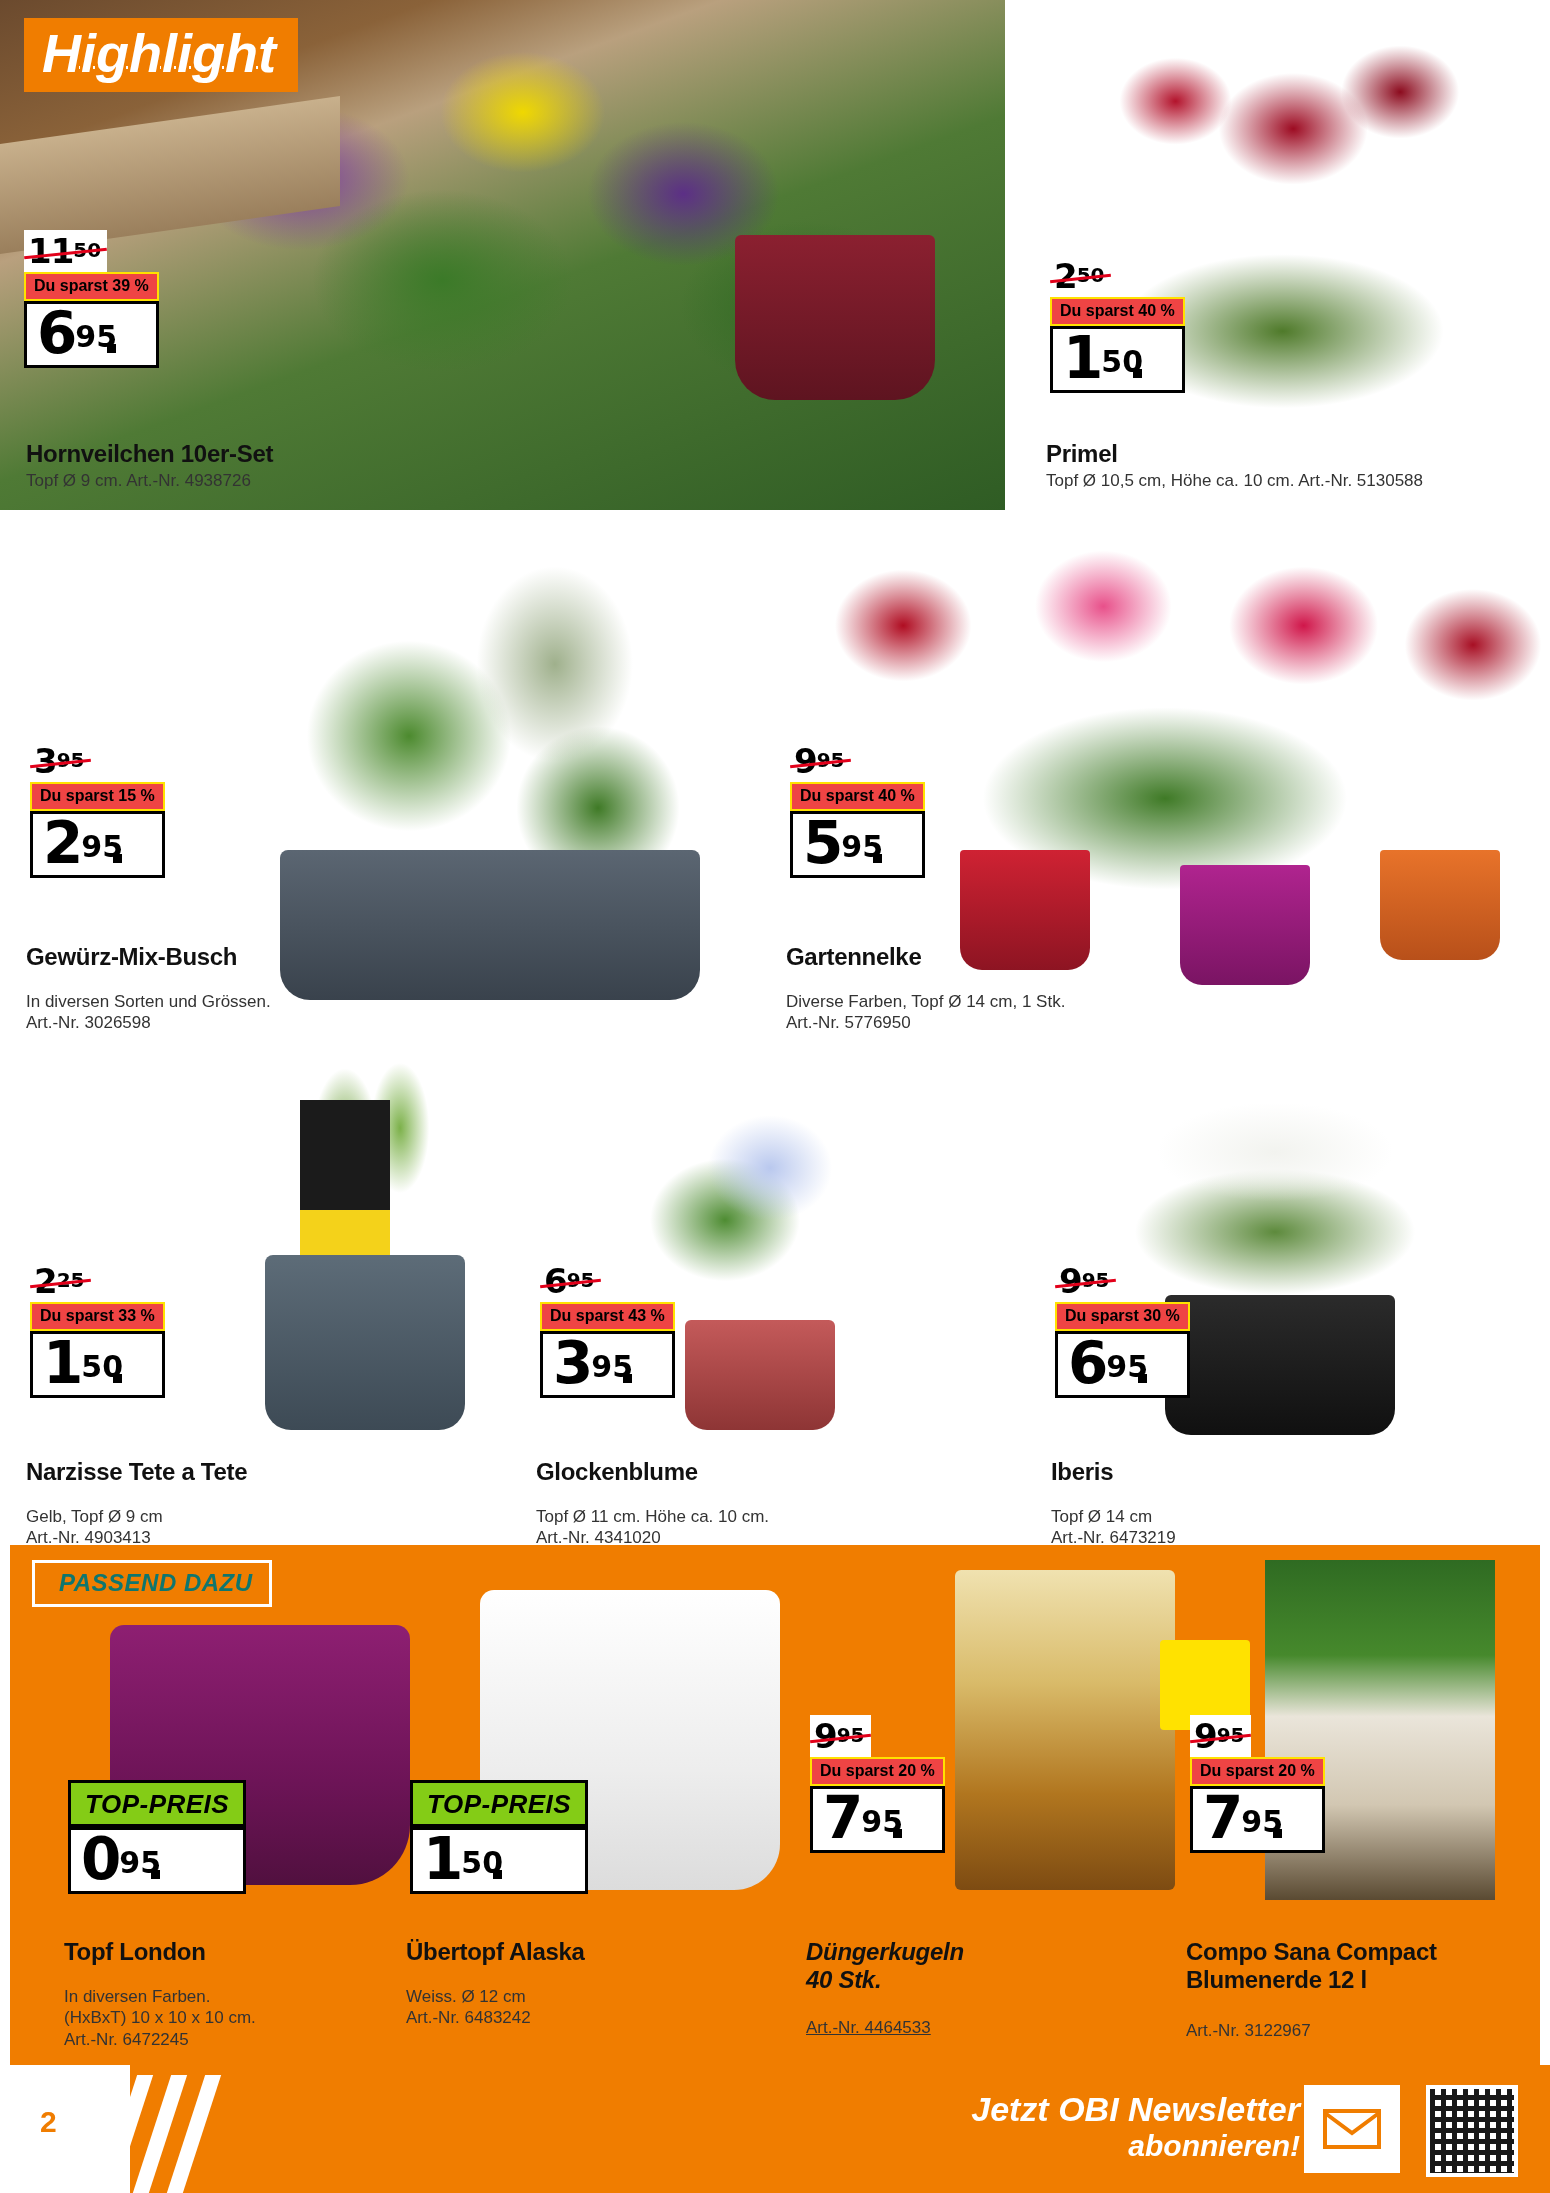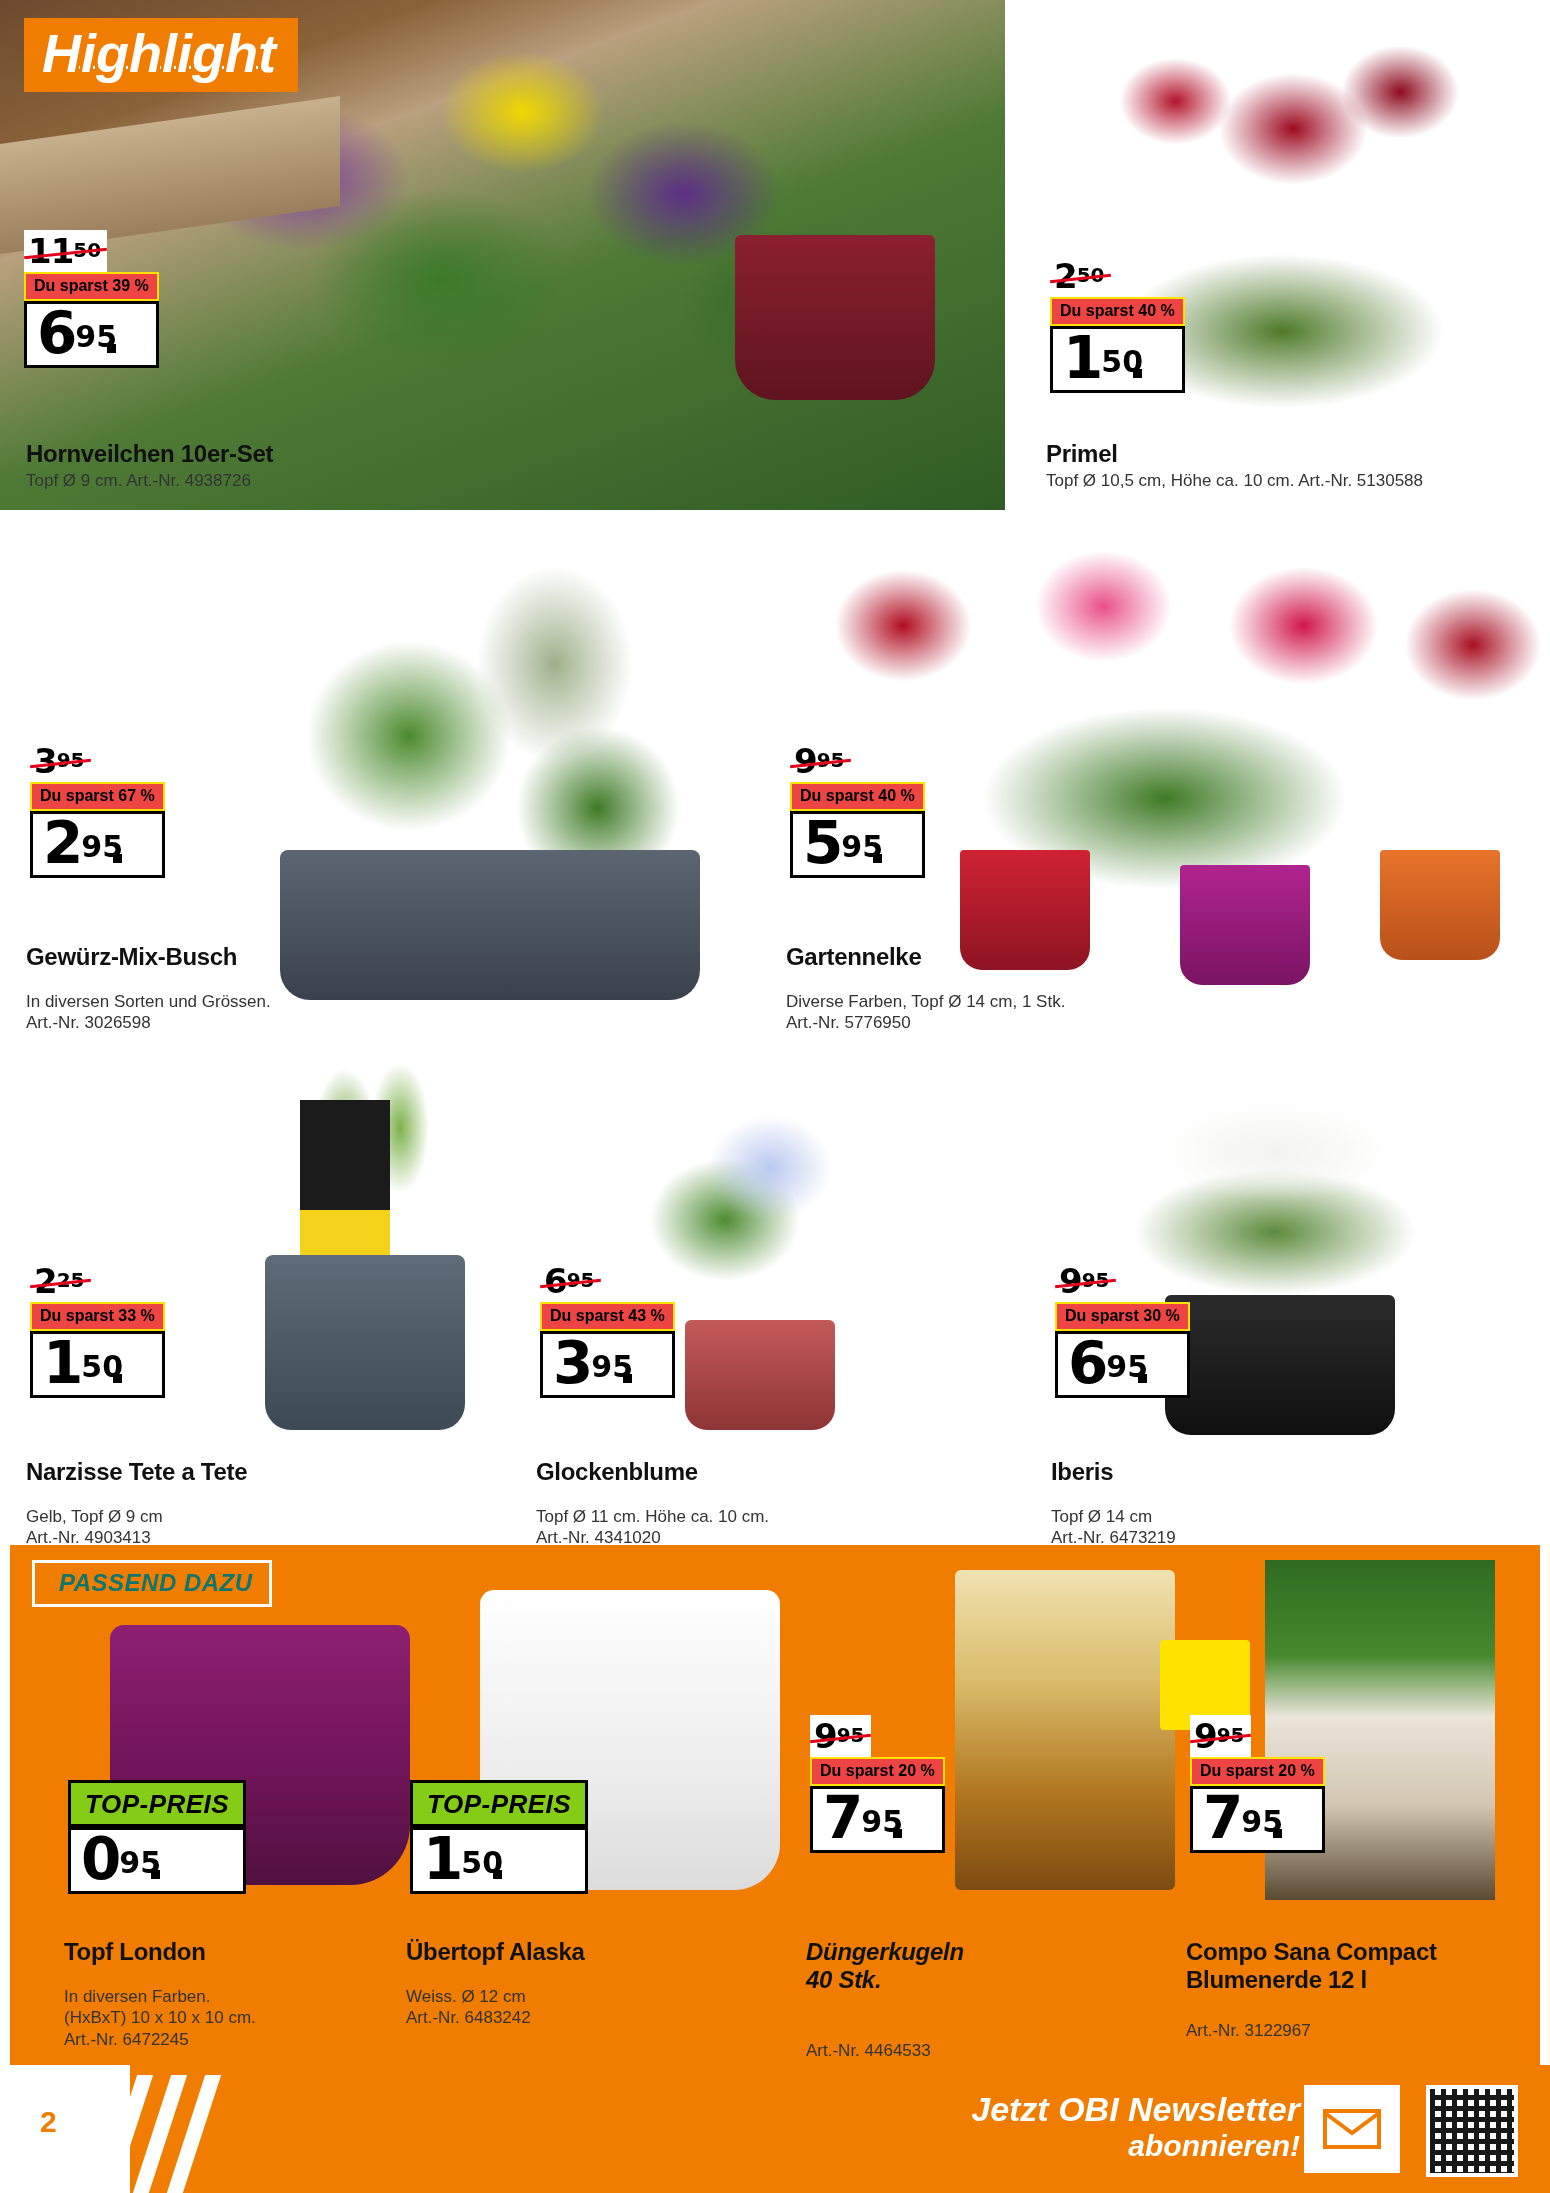--- a/index.html
+++ b/index.html
@@ -263,21 +263,21 @@
     <div class="desc">Topf Ø 10,5 cm, Höhe ca. 10 cm. Art.-Nr. 5130588</div>
   </div>
 
   <div class="photo ph-herbs">
     <div class="potrow"></div>
   </div>
   <div class="pricebox" style="left:30px; top:740px;">
     <div class="old-price">
       <span class="num">3</span><span class="cents">95</span>
     </div>
-    <div class="save-badge">Du sparst 67 %</div>
+    <div class="save-badge">Du sparst 15 %</div>
     <div class="new-price">
       <span class="num">2</span><span class="cents">95</span><span class="dot"></span>
     </div>
   </div>
   <div class="caption" style="left:26px; top:925px; width:420px; white-space:pre-line;">
     <div class="title">Gewürz-Mix-Busch</div>
     <div class="desc">In diversen Sorten und Grössen.
 Art.-Nr. 3026598</div>
   </div>
 
@@ -396,21 +396,21 @@
       <span class="num">9</span><span class="cents">95</span>
     </div>
     <div class="save-badge">Du sparst 20 %</div>
     <div class="new-price">
       <span class="num">7</span><span class="cents">95</span><span class="dot"></span>
     </div>
   </div>
   <div class="caption" style="left:806px; top:1920px; width:300px; white-space:pre-line;">
     <div class="title" style="white-space:pre-line;font-style:italic;">Düngerkugeln
 40 Stk.</div>
-    <div class="desc" style="margin-top:28px;">Art.-Nr. 4464533</div>
+    <div class="desc" style="margin-top:5px;text-decoration:underline;">Art.-Nr. 4464533</div>
   </div>
 
   <div class="pricebox" style="left:1190px; top:1715px;">
     <div class="old-price">
       <span class="num">9</span><span class="cents">95</span>
     </div>
     <div class="save-badge">Du sparst 20 %</div>
     <div class="new-price">
       <span class="num">7</span><span class="cents">95</span><span class="dot"></span>
     </div>

